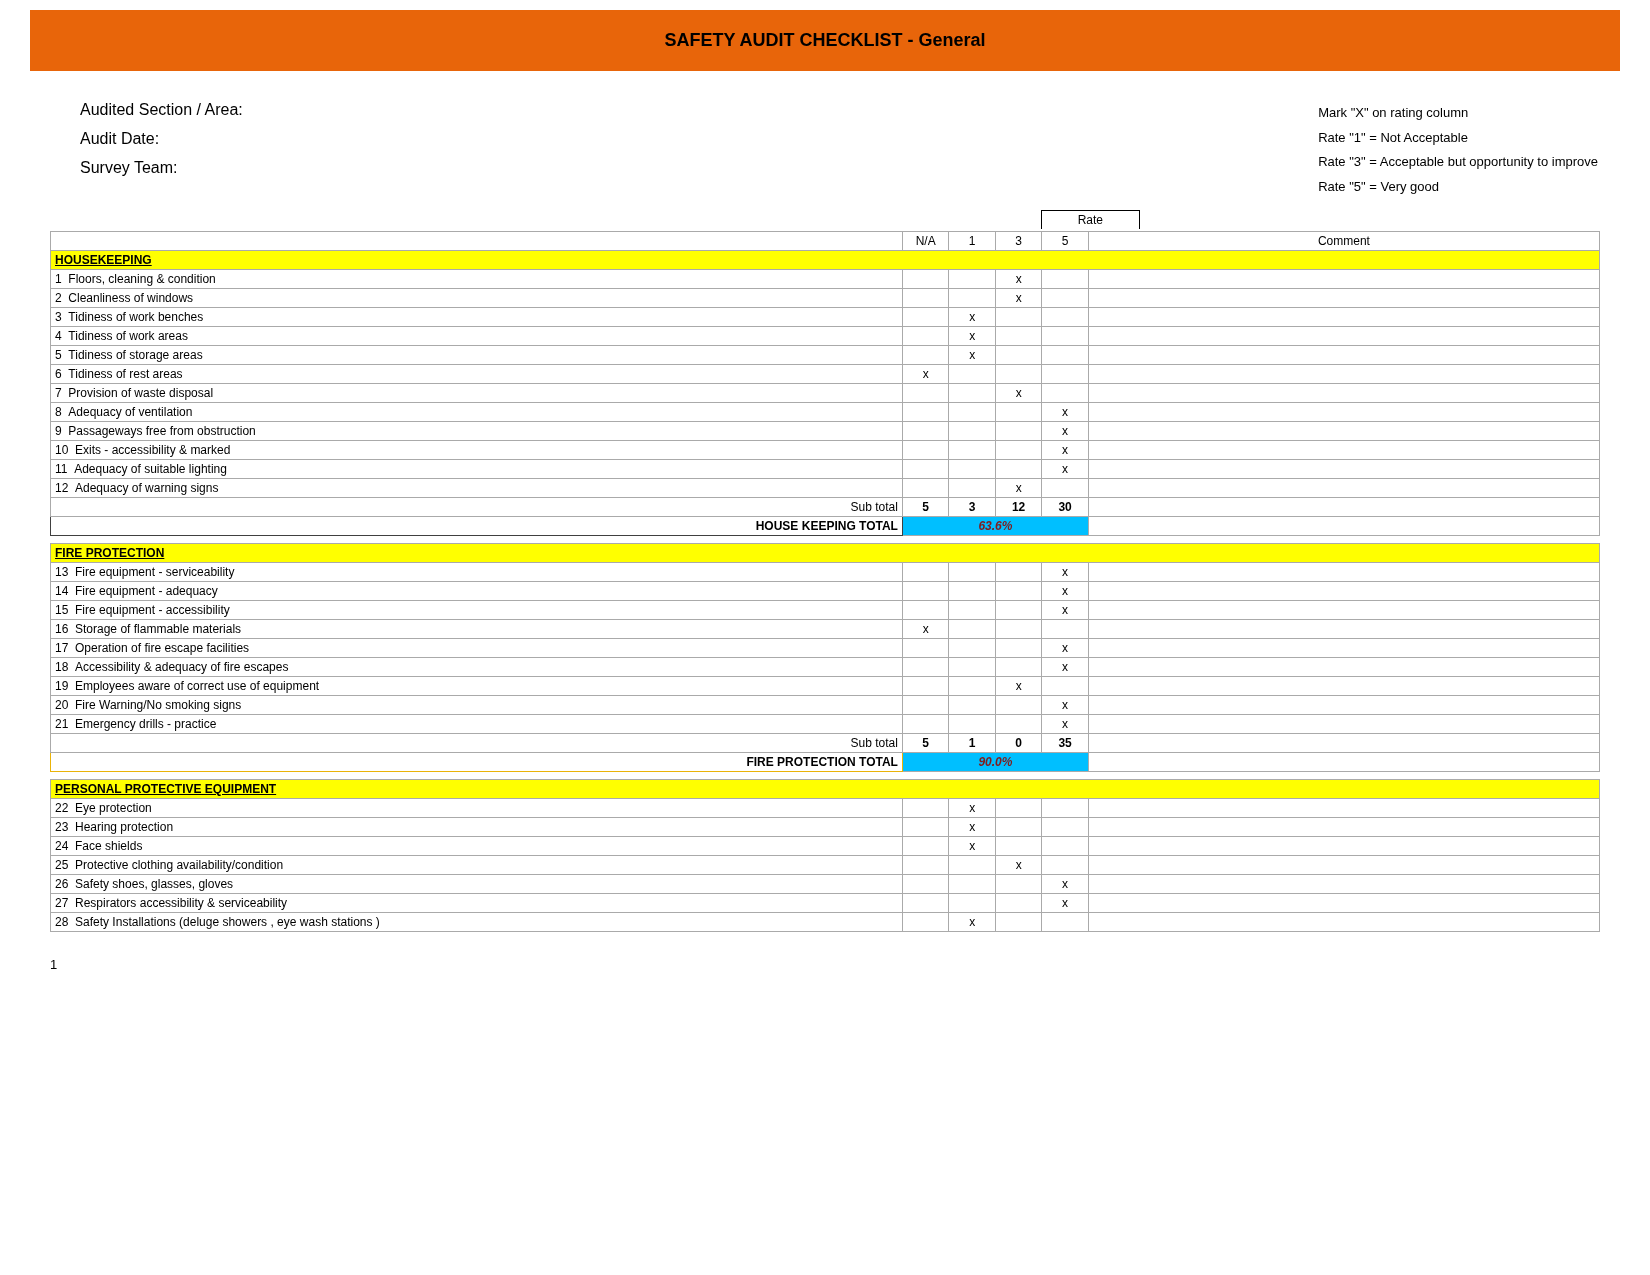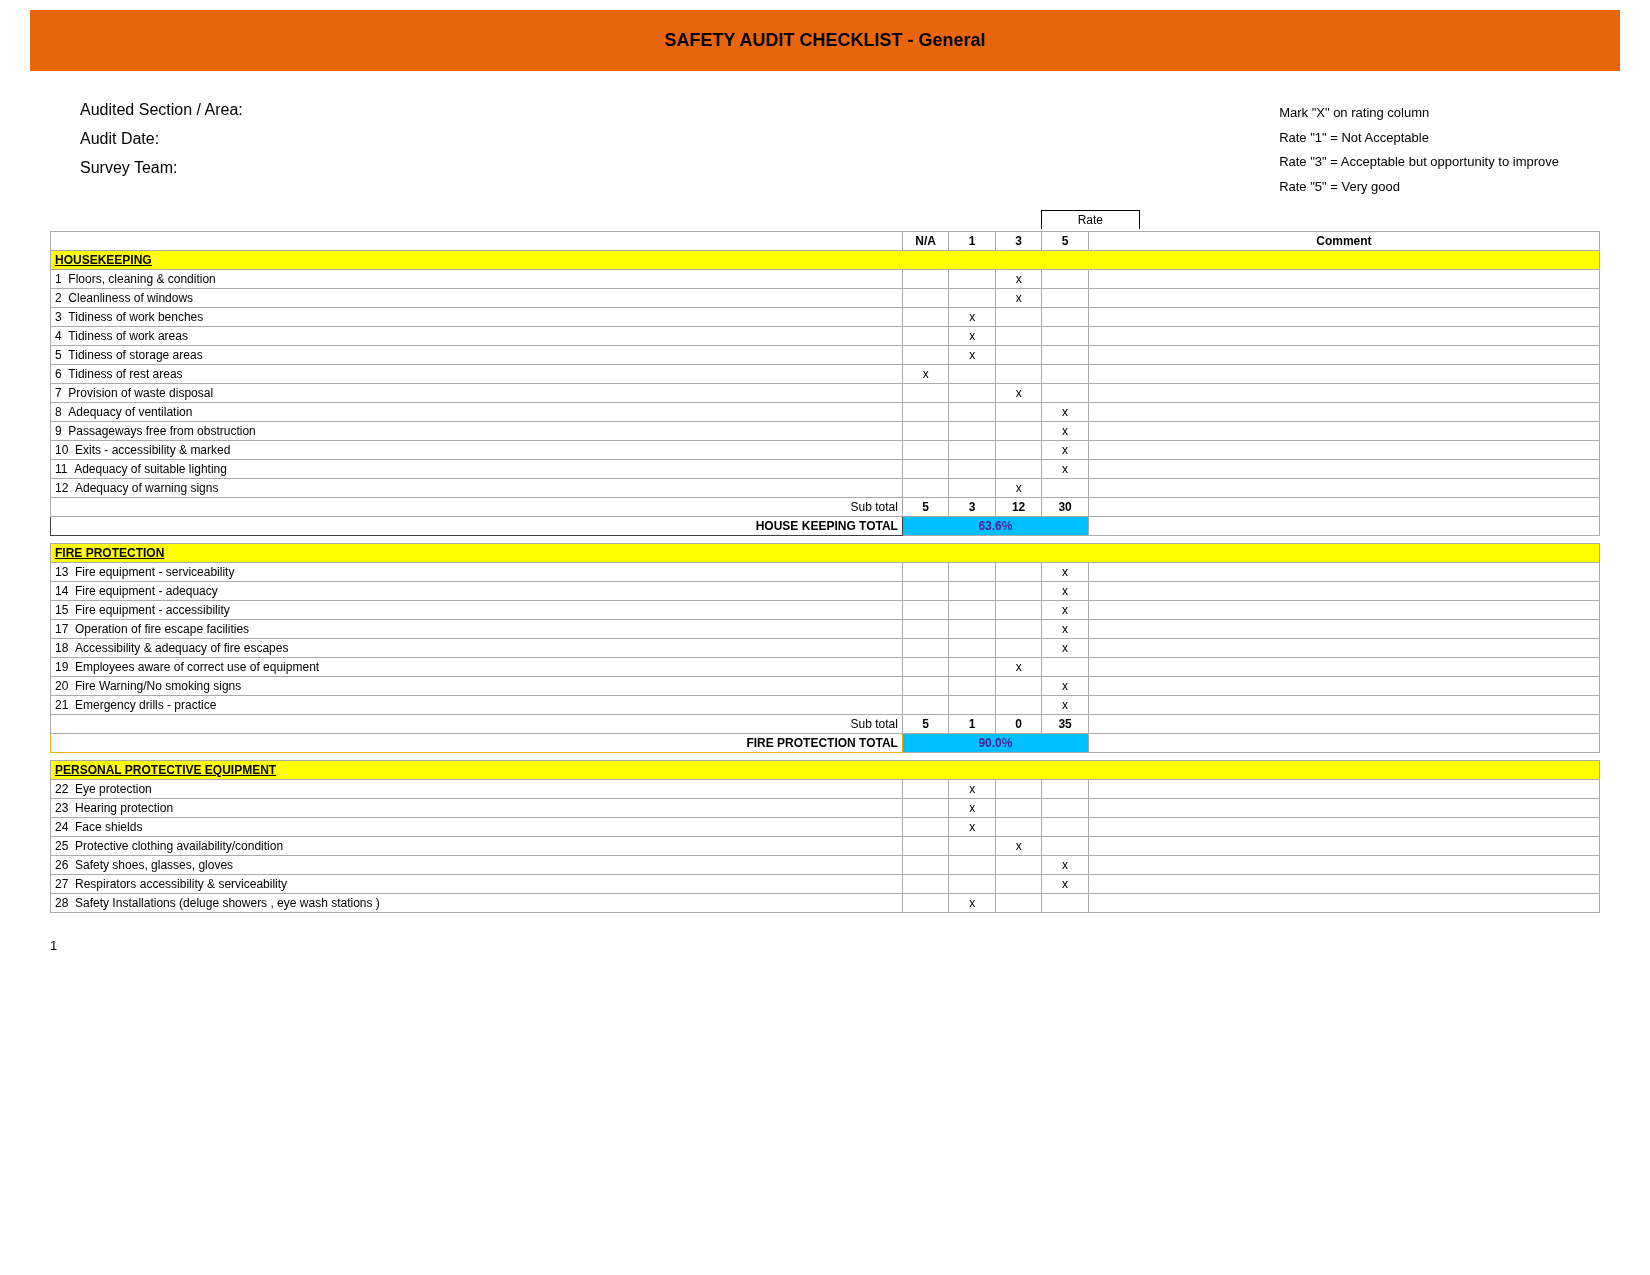--- a/index.html
+++ b/index.html
@@ -19,21 +19,21 @@
       padding: 20px 20px;
       font-size: 18px;
       font-weight: bold;
       color: #000;
       margin: 10px 30px;
     }
 
     .top-section {
       display: flex;
       justify-content: space-between;
-      padding: 15px 91px 10px 80px;
+      padding: 15px 52px 10px 80px;
     }
 
     .top-left {
       font-size: 16px;
       line-height: 1.8;
     }
 
     .top-right {
       font-size: 13px;
       line-height: 1.9;
@@ -77,21 +77,21 @@
     .col-item { width: 55%; }
     .col-na { width: 3%; text-align: center; }
     .col-1 { width: 3%; text-align: center; }
     .col-3 { width: 3%; text-align: center; }
     .col-5 { width: 3%; text-align: center; }
     .col-comment { width: 33%; }
 
     .header-row th {
       background: #fff;
       text-align: center;
-      font-weight: bold;
+      font-weight: normal;
       font-size: 12px;
       margin-left: 25px;
     }
 
     .section-header td {
       background: #FFFF00;
       font-weight: bold;
       font-size: 13px;
       text-decoration: underline;
       border: 2px solid #000;
@@ -112,21 +112,22 @@
     .total-row td {
       font-size: 13px;
       font-weight: bold;
       text-align: right;
     }
 
     .total-value {
       background: #00BFFF;
       text-align: center !important;
       font-weight: bold;
-      color: #4c1d95;
+      color: #7f1d1d;
+      font-style: italic;
     }
 
     .x-mark {
       font-size: 12px;
       text-align: center;
     }
 
     .spacer-row td {
       border: none !important;
       height: 8px;
@@ -322,20 +323,28 @@
     </tr>
         <tr>
       <td>15&nbsp;&nbsp;Fire equipment - accessibility</td>
       <td class="x-mark"></td>
       <td class="x-mark"></td>
       <td class="x-mark"></td>
       <td class="x-mark">x</td>
       <td></td>
     </tr>
         <tr>
+      <td>16&nbsp;&nbsp;Storage of flammable materials</td>
+      <td class="x-mark">x</td>
+      <td class="x-mark"></td>
+      <td class="x-mark"></td>
+      <td class="x-mark"></td>
+      <td></td>
+    </tr>
+        <tr>
       <td>17&nbsp;&nbsp;Operation of fire escape facilities</td>
       <td class="x-mark"></td>
       <td class="x-mark"></td>
       <td class="x-mark"></td>
       <td class="x-mark">x</td>
       <td></td>
     </tr>
         <tr>
       <td>18&nbsp;&nbsp;Accessibility &amp; adequacy of fire escapes</td>
       <td class="x-mark"></td>

